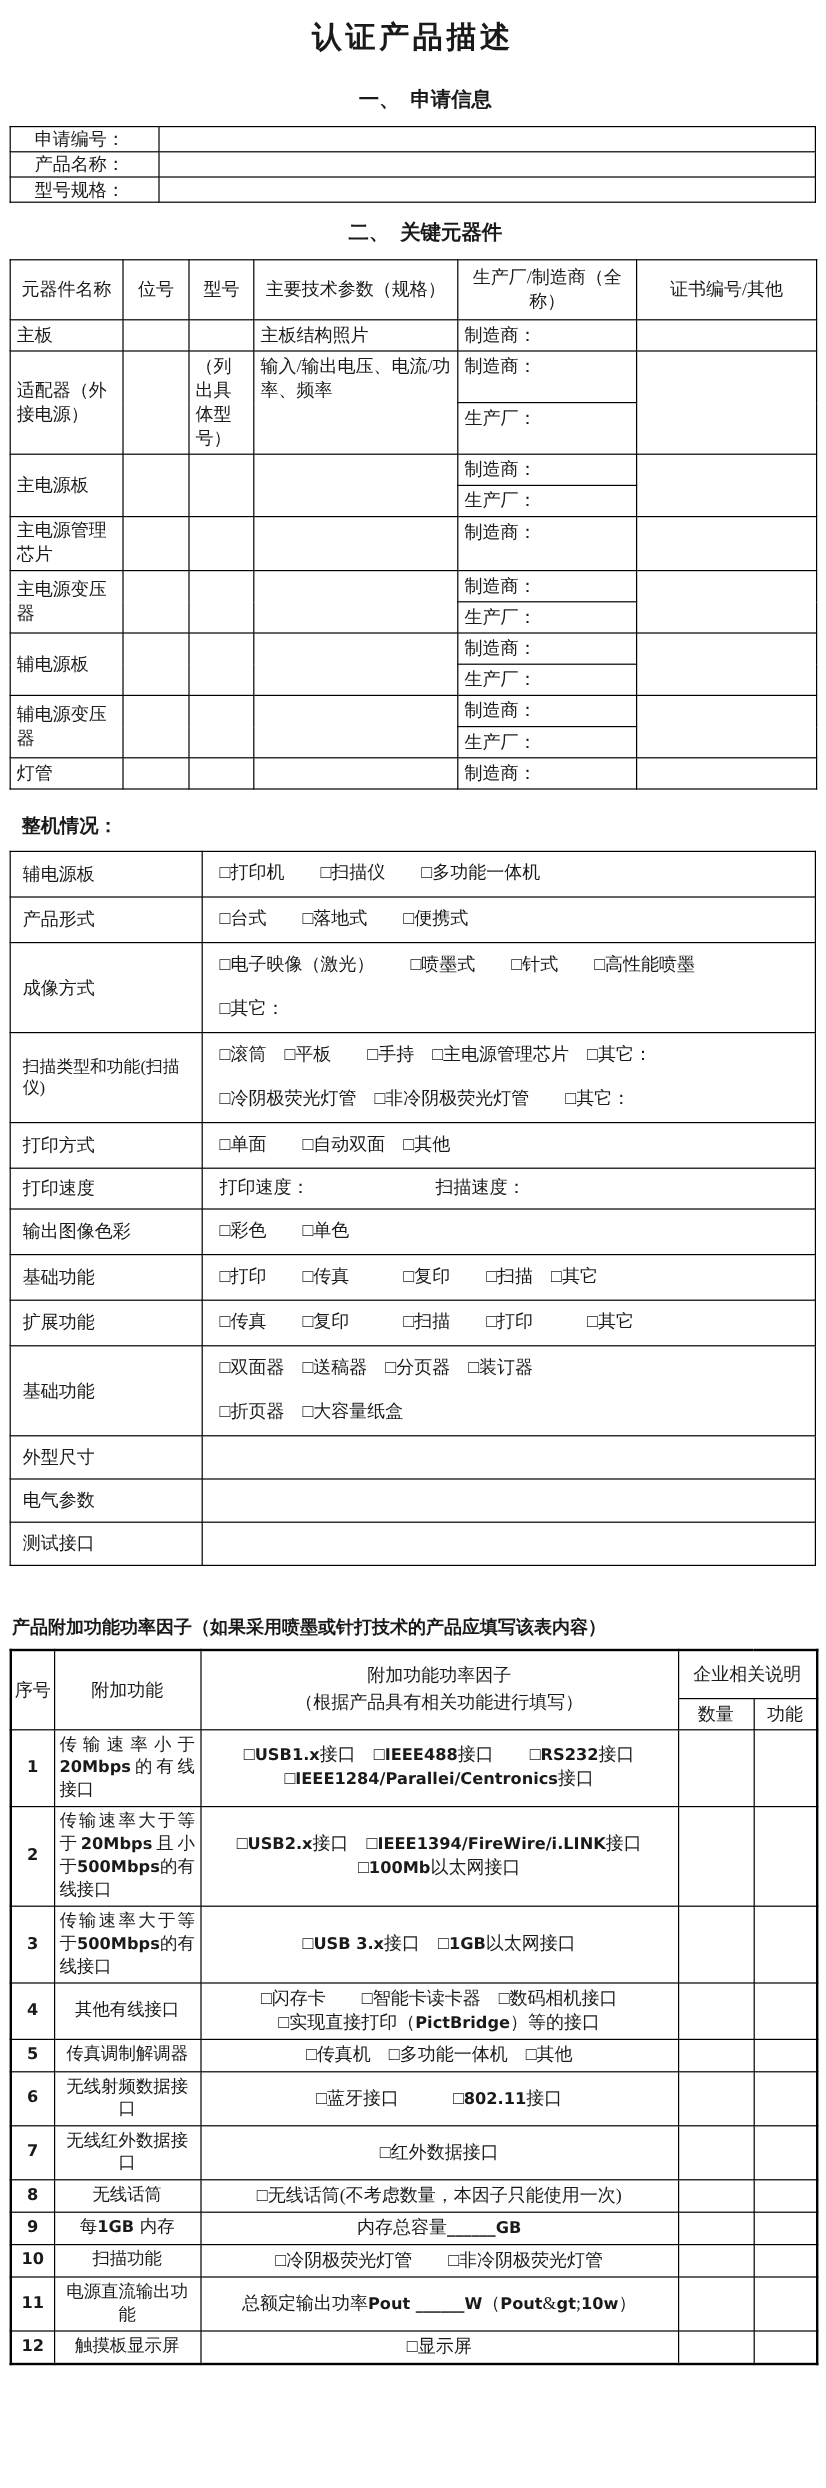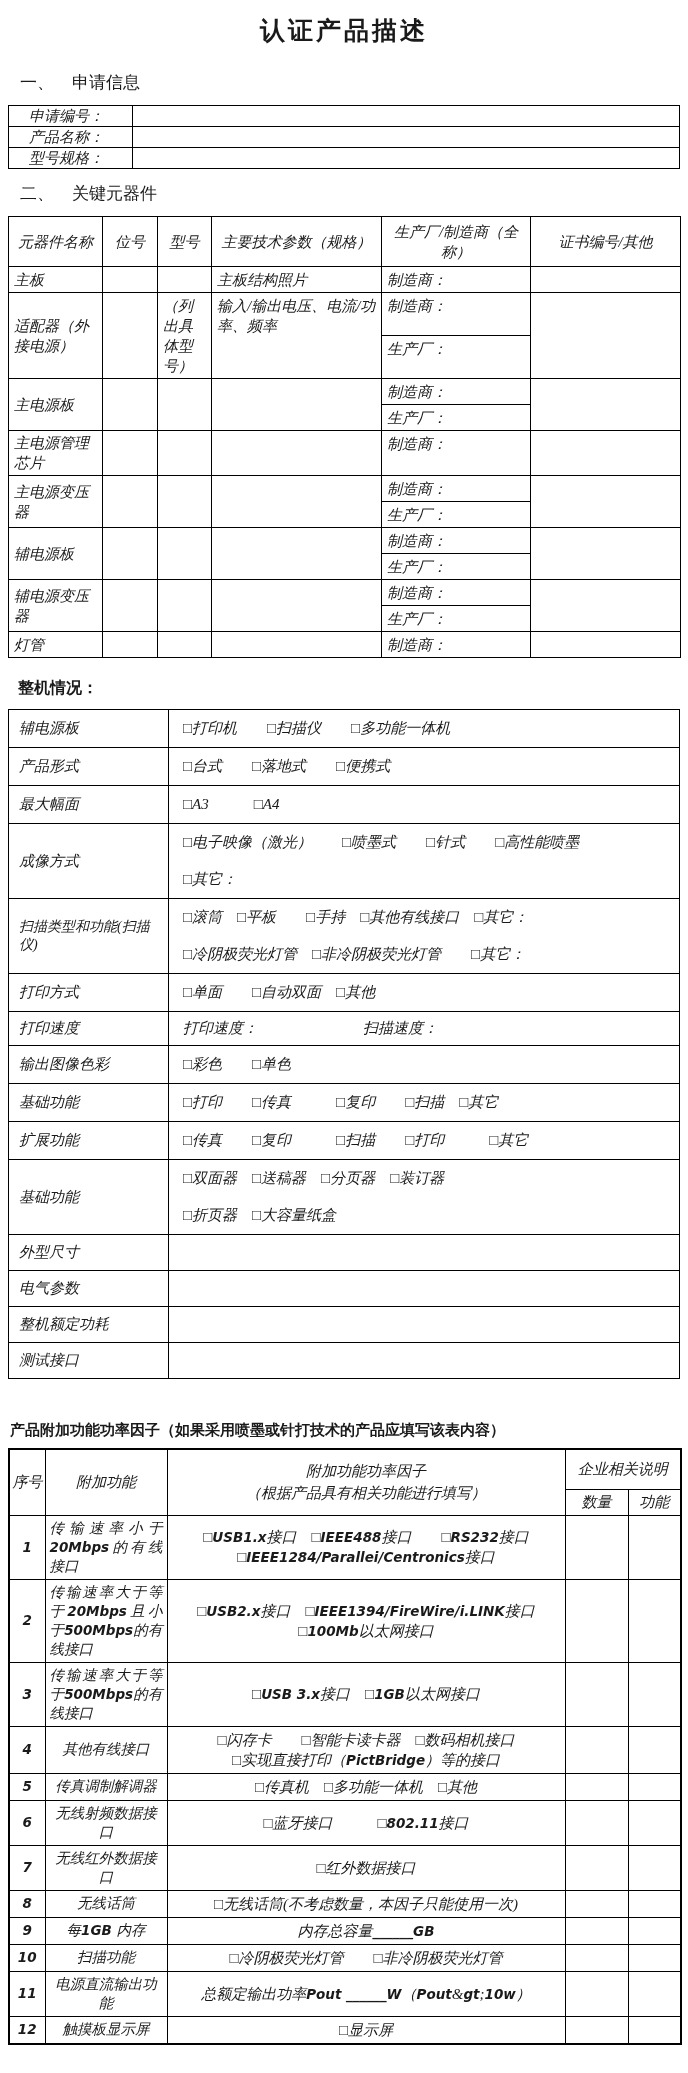--- a/index.html
+++ b/index.html
@@ -9,29 +9,29 @@
     font-family: "Liberation Serif", "DejaVu Serif", serif;
     color: #1a1a1a; font-size: 15px;
   }
   .page { padding: 12px 8px 40px 8px; }
 
   .doc-title {
     text-align: center; font-size: 25px; font-weight: bold;
     letter-spacing: 3px; margin-top: 2px;
   }
 
-  .h2 { font-size: 17px; font-weight: normal; margin: 24px 0 11px 12px;
-        font-family: "Liberation Sans", "DejaVu Sans", sans-serif; }
+  .h2 { font-size: 17px; font-weight: bold; margin: 24px 0 11px 12px;
+        font-family: "Liberation Sans", "DejaVu Sans", sans-serif; text-align: center; }
   .h2 .h2num { display: inline-block; width: 52px; }
   .h2.tight { margin-top: 13px; }
 
   .subhead { font-size: 16px; font-weight: bold; margin: 20px 0 10px 10px;
              font-family: "Liberation Sans", "DejaVu Sans", sans-serif; }
 
-  table { border-collapse: collapse; width: 672px; table-layout: fixed; font-style: italic; }
+  table { border-collapse: collapse; width: 672px; table-layout: fixed; }
   td, th { border: 1px solid #000; font-weight: normal; }
 
   
   .t1 td { height: 21px; font-size: 15px; }
   .t1 .lbl { padding-left: 20px; }
 
   
   .t2 th { text-align: center; vertical-align: middle; padding: 3px 2px; font-size: 15px; line-height: 20px; }
   .t2 td { padding: 2px 5px; font-size: 15px; line-height: 20px; }
   .t2 .c-name { vertical-align: middle; }
@@ -220,36 +220,30 @@
         <div class="line">□打印机　　□扫描仪　　□多功能一体机</div>
       </td>
     </tr>
     <tr>
       <td class="lbl3">产品形式</td>
       <td class="cnt3">
         <div class="line">□台式　　□落地式　　□便携式</div>
       </td>
     </tr>
     <tr>
-      <td class="lbl3">最大幅面</td>
-      <td class="cnt3">
-        <div class="line">□A3　　　□A4</div>
-      </td>
-    </tr>
-    <tr>
       <td class="lbl3">成像方式</td>
       <td class="cnt3">
         <div class="line">□电子映像（激光）　　□喷墨式　　□针式　　□高性能喷墨</div>
         <div class="line">□其它：</div>
       </td>
     </tr>
     <tr>
       <td class="lbl3" style="font-size:14px">扫描类型和功能(扫描仪)</td>
       <td class="cnt3">
-        <div class="line">□滚筒　□平板　　□手持　□其他有线接口　□其它：</div>
+        <div class="line">□滚筒　□平板　　□手持　□主电源管理芯片　□其它：</div>
         <div class="line">□冷阴极荧光灯管　□非冷阴极荧光灯管　　□其它：</div>
       </td>
     </tr>
     <tr>
       <td class="lbl3">打印方式</td>
       <td class="cnt3">
         <div class="line">□单面　　□自动双面　□其他</div>
       </td>
     </tr>
     <tr>
@@ -282,24 +276,20 @@
         <div class="line">□双面器　□送稿器　□分页器　□装订器</div>
         <div class="line">□折页器　□大容量纸盒</div>
       </td>
     </tr>
     <tr class="empty-row">
       <td class="lbl3">外型尺寸</td>
       <td class="cnt3"></td>
     </tr>
     <tr class="empty-row">
       <td class="lbl3">电气参数</td>
-      <td class="cnt3"></td>
-    </tr>
-    <tr class="empty-row">
-      <td class="lbl3">整机额定功耗</td>
       <td class="cnt3"></td>
     </tr>
     <tr class="empty-row">
       <td class="lbl3">测试接口</td>
       <td class="cnt3"></td>
     </tr>
   </tbody>
     </table>
 
   <div class="pf-head">产品附加功能功率因子（如果采用喷墨或针打技术的产品应填写该表内容）</div>

